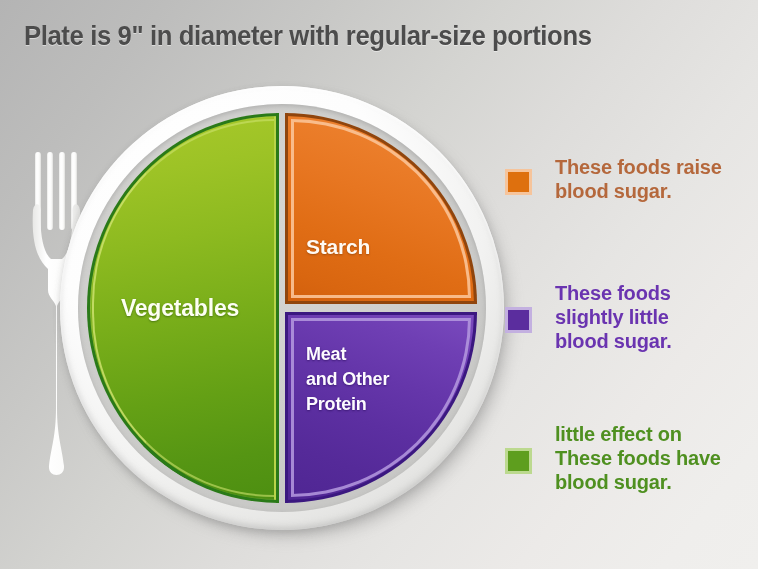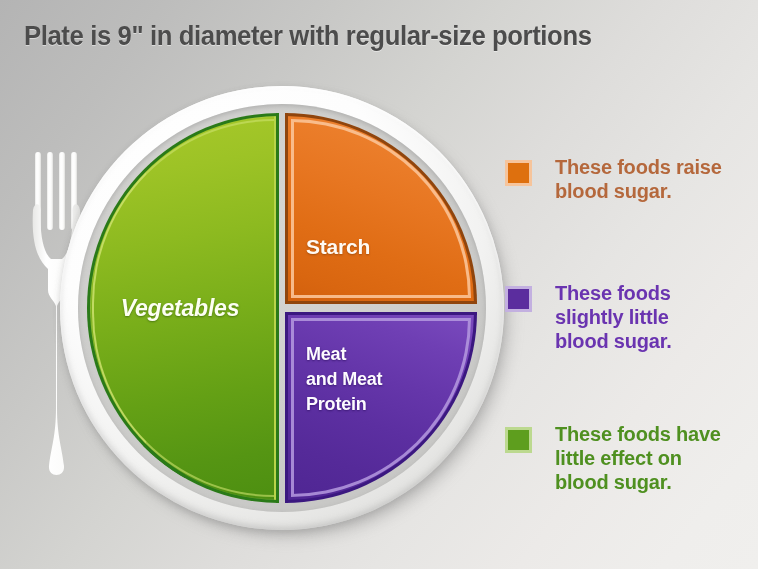--- a/index.html
+++ b/index.html
@@ -134,21 +134,20 @@
         #8dba20 33%,
         #79ae1a 52%,
         #64a015 72%,
         #559513 88%,
         #4d8f11 100%);
     border: 3px solid #2a7a18;
     box-sizing: border-box;
     box-shadow:
       inset -2px 0 0 #b9d44a,
       inset 0 0 0 1px rgba(255,255,255,0.12);
-    font-style: italic;
   }
   #veg-hi {
     position: absolute;
     left: 2px;
     top: 3px;
     right: 2px;
     bottom: 3px;
     border-top-left-radius: 190px 192px;
     border-bottom-left-radius: 190px 192px;
     border-left: 2px solid rgba(205,226,110,0.85);
@@ -259,21 +258,21 @@
   
   #legend {
     position: absolute;
     left: 505px;
     top: 155px;
     width: 245px;
   }
   .legend-row {
     position: absolute;
     display: flex;
-    align-items: flex-start;
+    align-items: center;
   }
   .swatch {
     width: 27px;
     height: 26px;
     flex: 0 0 auto;
     margin-top: 5px;
     box-sizing: border-box;
   }
   .legend-text {
     margin-left: 23px;
@@ -337,21 +336,21 @@
         <div id="starch-hi"></div>
         <div id="starch-label">
           <div>Starch</div>
         </div>
       </div>
 
       <div id="meat">
         <div id="meat-hi"></div>
         <div id="meat-label">
           <div>Meat</div>
-          <div>and Meat</div>
+          <div>and Other</div>
           <div>Protein</div>
         </div>
       </div>
 
     </div>
   </div>
 
   <div id="legend">
 
     <div class="legend-row" id="row-orange">
@@ -367,20 +366,20 @@
       <div class="legend-text" style="color: rgb(106, 52, 176);">
         <div>These foods</div>
         <div>slightly little</div>
         <div>blood sugar.</div>
       </div>
     </div>
 
     <div class="legend-row" id="row-green">
       <div class="swatch" style="background: rgb(94, 158, 30); border: 3px solid rgb(188, 217, 143);"></div>
       <div class="legend-text" style="color: rgb(79, 144, 32);">
+        <div>little effect on</div>
         <div>These foods have</div>
-        <div>little effect on</div>
         <div>blood sugar.</div>
       </div>
     </div>
 
   </div>
 </div>
 
 </body></html>

